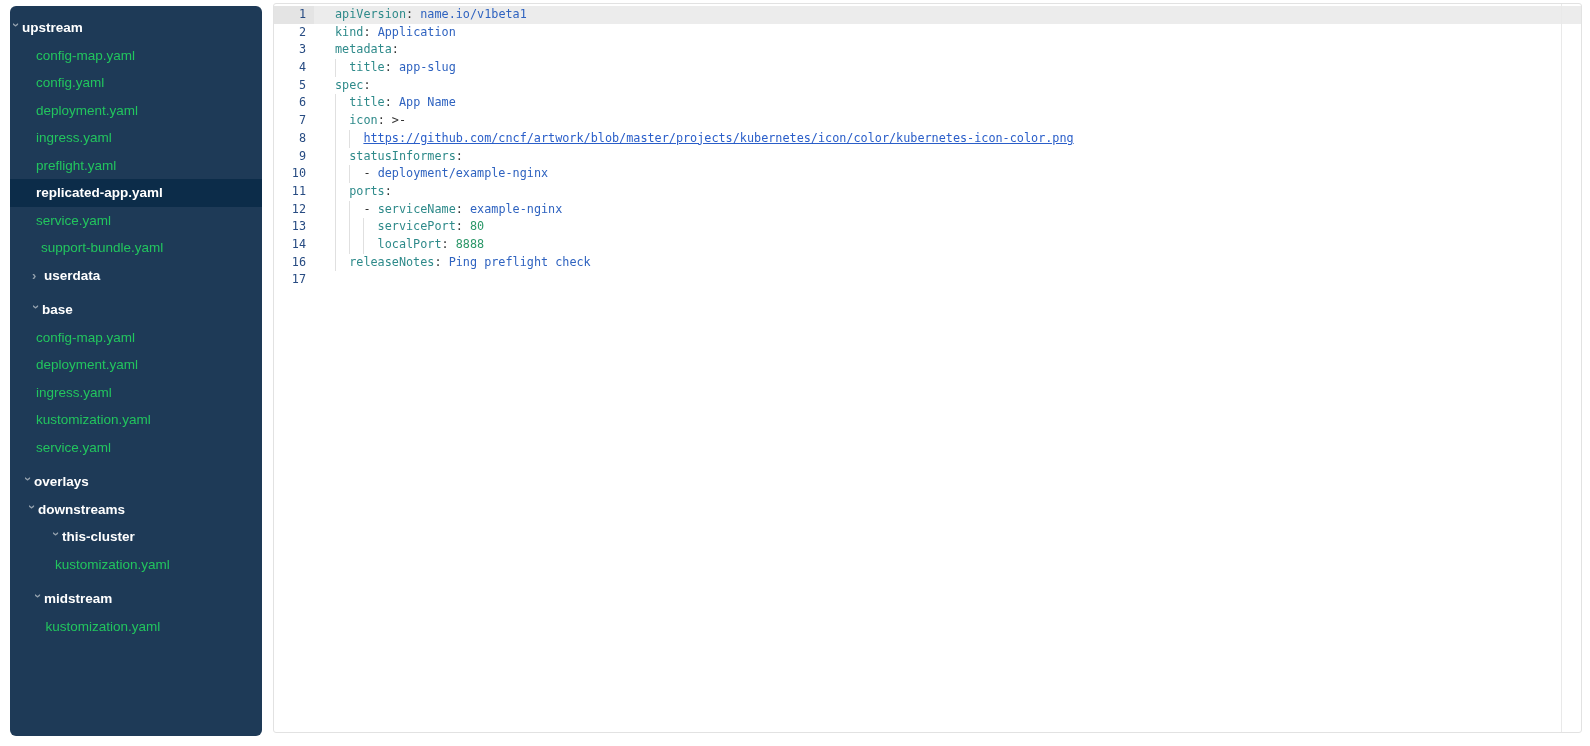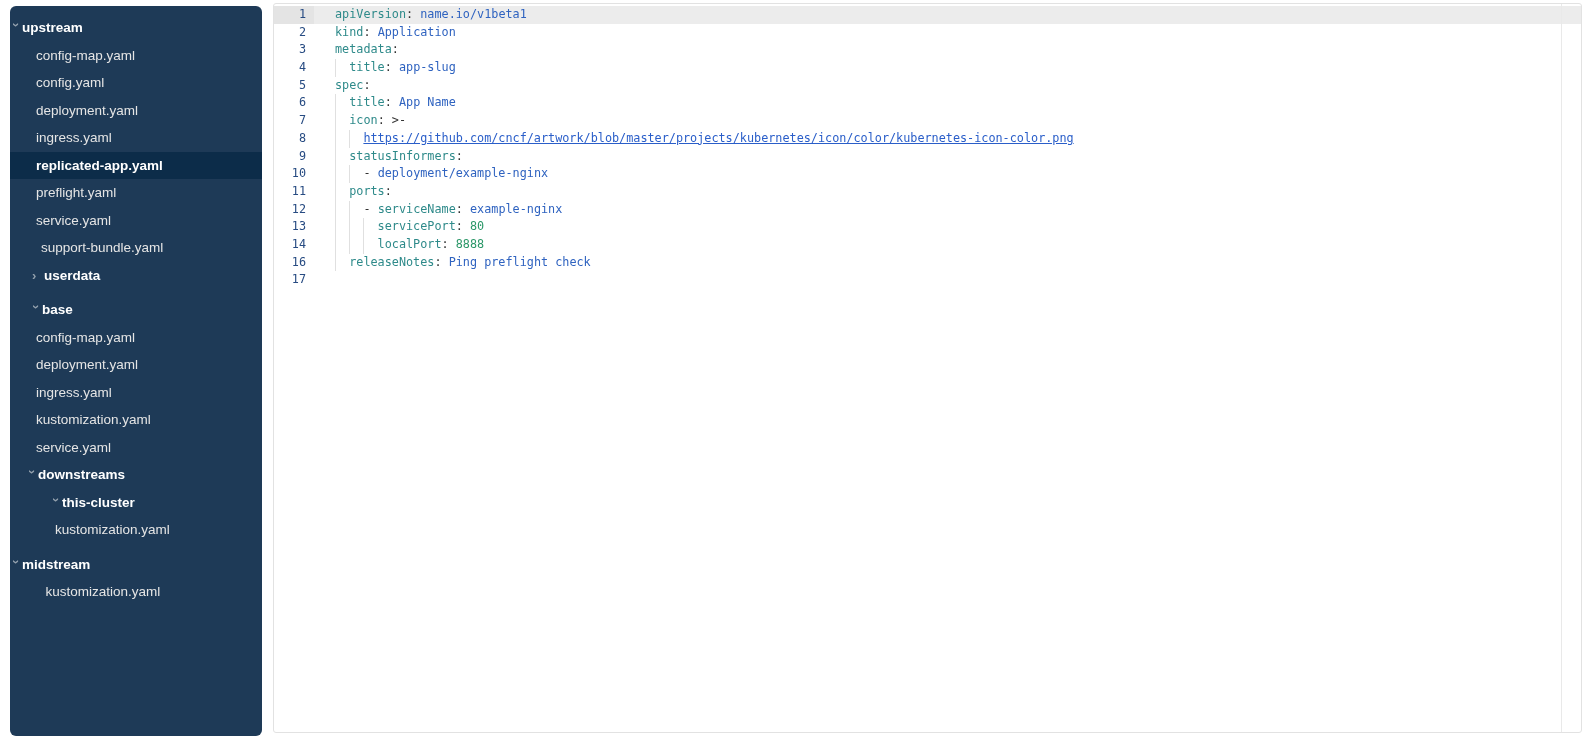--- a/index.html
+++ b/index.html
@@ -9,21 +9,21 @@
     overflow:hidden;
   }
   
   .sidebar{
     position:absolute;left:10px;top:6px;width:252px;height:730px;
     background:#1e3a57;border-radius:6px;padding-top:8px;box-sizing:border-box;
     overflow:hidden;
   }
   .tree-row{
     height:27.5px;display:flex;align-items:center;
-    font-size:13.5px;color:#e5e5e5;cursor:pointer;box-sizing:border-box;
+    font-size:13.5px;color:#22c55e;cursor:pointer;box-sizing:border-box;
     white-space:nowrap;
   }
   .tree-row.folder{color:#ffffff;font-weight:bold;}
   .tree-row.selected{background:#0c2c49;color:#ffffff;font-weight:bold;}
   .tree-row.gap{margin-top:7px;}
   .chev{
     display:inline-block;color:#93a0ad;font-weight:bold;font-size:13px;
     width:12px;flex:0 0 12px;line-height:1;transform-origin:45% 55%;
   }
   .chev.down{transform:rotate(90deg);}
@@ -72,25 +72,25 @@
       </div>
       <div class="tree-row file" style="padding-left: 26px;">
         <span>config.yaml</span>
       </div>
       <div class="tree-row file" style="padding-left: 26px;">
         <span>deployment.yaml</span>
       </div>
       <div class="tree-row file" style="padding-left: 26px;">
         <span>ingress.yaml</span>
       </div>
+      <div class="tree-row file" style="padding-left: 26px;">
+        <span>preflight.yaml</span>
+      </div>
       <div class="tree-row file selected" style="padding-left: 26px;">
         <span>replicated-app.yaml</span>
-      </div>
-      <div class="tree-row file" style="padding-left: 26px;">
-        <span>preflight.yaml</span>
       </div>
       <div class="tree-row file" style="padding-left: 26px;">
         <span>service.yaml</span>
       </div>
       <div class="tree-row file" style="padding-left: 31px;">
         <span>support-bundle.yaml</span>
       </div>
       <div class="tree-row folder" style="padding-left: 22px;">
         <span class="chev">›</span>
         <span>userdata</span>
@@ -107,32 +107,36 @@
       </div>
       <div class="tree-row file" style="padding-left: 26px;">
         <span>ingress.yaml</span>
       </div>
       <div class="tree-row file" style="padding-left: 26px;">
         <span>kustomization.yaml</span>
       </div>
       <div class="tree-row file" style="padding-left: 26px;">
         <span>service.yaml</span>
       </div>
+      <div class="tree-row folder gap" style="padding-left: 12px;">
+        <span class="chev down">›</span>
+        <span>overlays</span>
+      </div>
       <div class="tree-row folder" style="padding-left: 16px;">
         <span class="chev down">›</span>
         <span>downstreams</span>
       </div>
       <div class="tree-row folder" style="padding-left: 40px;">
         <span class="chev down">›</span>
         <span>this-cluster</span>
       </div>
       <div class="tree-row file" style="padding-left: 45px;">
         <span>kustomization.yaml</span>
       </div>
-      <div class="tree-row folder gap" style="">
+      <div class="tree-row folder gap" style="padding-left: 22px;">
         <span class="chev down">›</span>
         <span>midstream</span>
       </div>
       <div class="tree-row file" style="padding-left: 35.5px;">
         <span>kustomization.yaml</span>
       </div>
     </div>
 </div>
 
 <div class="editor-panel">

